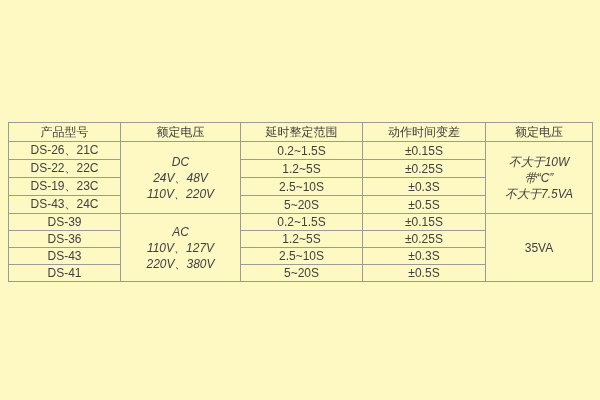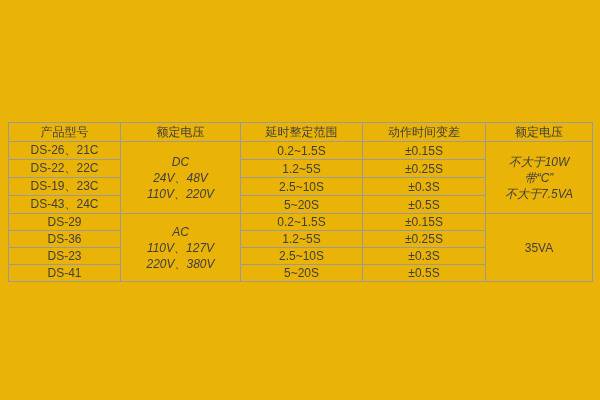--- a/index.html
+++ b/index.html
@@ -7,21 +7,21 @@
     padding: 0;
     width: 600px;
     height: 400px;
     background: #ffffff;
     font-family: "Liberation Sans", "DejaVu Sans", sans-serif;
   }
   .page {
     position: relative;
     width: 600px;
     height: 400px;
-    background: #eab308;
+    background: #fef9c3;
     overflow: hidden;
   }
   table.spec {
     position: absolute;
     left: 8px;
     top: 122px;
     width: 584px;
     border-collapse: collapse;
     table-layout: fixed;
     border: 1px solid #8c8c8c;
@@ -92,37 +92,37 @@
         <td>2.5~10S</td>
         <td>±0.3S</td>
       </tr>
       <tr class="datarow">
         <td>DS-43、24C</td>
         <td>5~20S</td>
         <td>±0.5S</td>
       </tr>
 
       <tr class="datarow">
-        <td>DS-29</td>
+        <td>DS-39</td>
         <td class="multiline" rowspan="4">
           <span>AC</span>
           <span>110V、127V</span>
           <span>220V、380V</span>
         </td>
         <td>0.2~1.5S</td>
         <td>±0.15S</td>
         <td rowspan="4">35VA</td>
       </tr>
       <tr class="datarow">
         <td>DS-36</td>
         <td>1.2~5S</td>
         <td>±0.25S</td>
       </tr>
       <tr class="datarow">
-        <td>DS-23</td>
+        <td>DS-43</td>
         <td>2.5~10S</td>
         <td>±0.3S</td>
       </tr>
       <tr class="datarow">
         <td>DS-41</td>
         <td>5~20S</td>
         <td>±0.5S</td>
       </tr>
     </tbody>
   </table>

